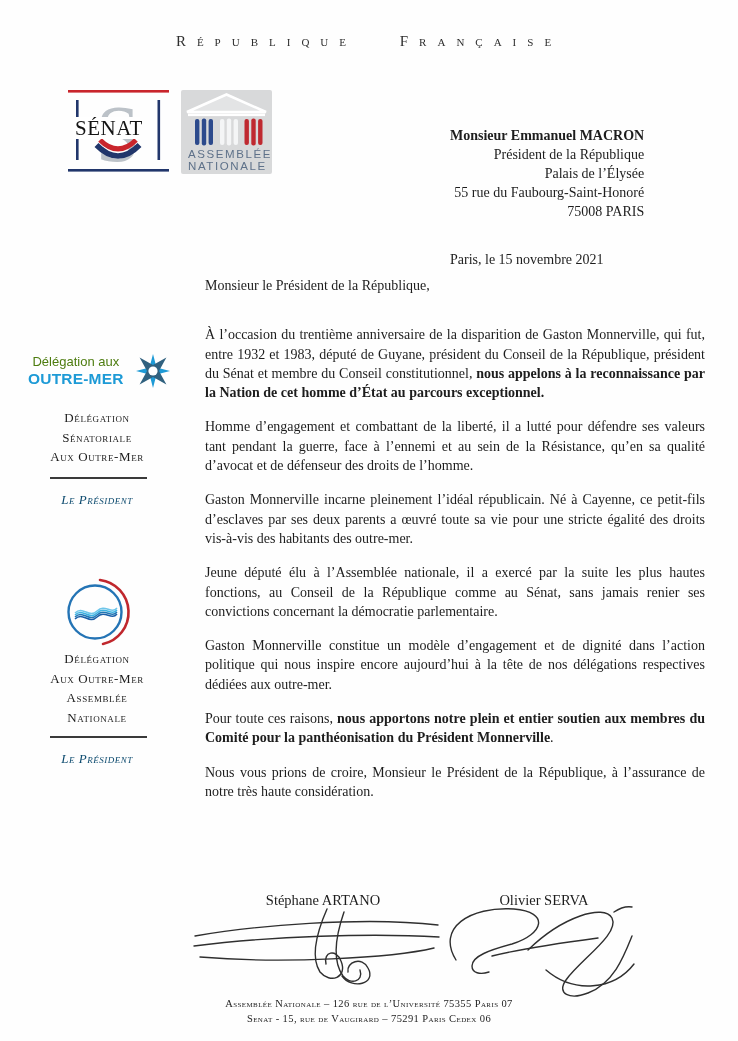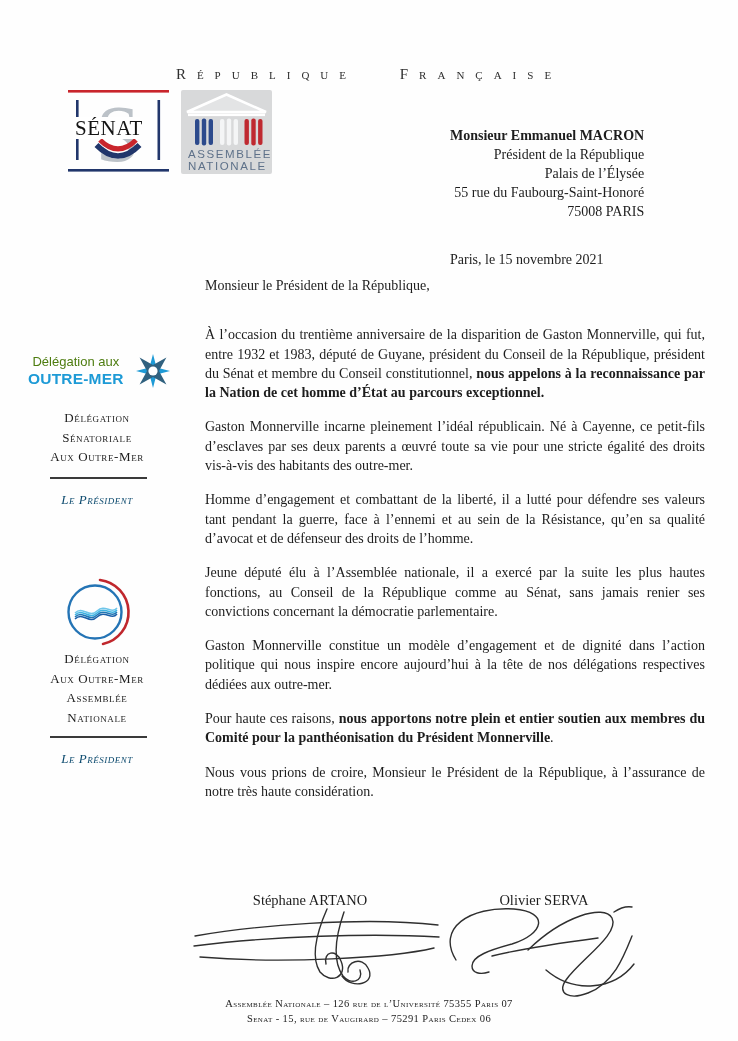--- a/index.html
+++ b/index.html
@@ -5,21 +5,20 @@
   html,body{margin:0;padding:0;background:#ffffff;}
   .page{
     position:relative;width:738px;height:1041px;background:#fefefe;overflow:hidden;
     font-family:"Liberation Serif",serif;color:#1d1d1d;
   }
   
   .rf-title{
     position:absolute;top:33px;left:0;width:100%;text-align:center;
     font-variant:small-caps;font-size:15px;letter-spacing:11px;word-spacing:28px;
     color:#2e2e2e;
-    margin-top:33px;
   }
   
   .logo-row{position:absolute;left:67px;top:87px;display:flex;gap:10px;align-items:flex-start;}
   
   .recipient{position:absolute;left:450px;top:126px;font-size:14px;line-height:19px;text-align:right;}
   .recipient .name{font-weight:bold;}
   .date-line{position:absolute;left:450px;top:228px;font-size:14px;margin-top:24px;}
   
   .om-logo{position:absolute;left:28px;top:349px;display:flex;align-items:center;gap:7px;}
   .om-logo .txt{text-align:center;font-family:"Liberation Sans",sans-serif;line-height:1.1;}
@@ -44,21 +43,21 @@
   
   .letter-body{
     position:absolute;left:205px;top:276px;width:507px;
     font-size:14px;line-height:19.3px;text-align:justify;
   }
   .letter-body p{margin:0 7px 15px 0;}
   .letter-body .salutation{margin-bottom:30px;text-align:left;}
   .letter-body strong{font-weight:bold;}
   
   .sig-name{position:absolute;top:892px;width:212px;text-align:center;font-size:14.5px;}
-  .sig-name-left{left:204px;}
+  .sig-name-left{left:217px;}
   .sig-name-right{left:438px;}
   .sig-svg{position:absolute;}
   .sig-svg-left{left:192px;top:906px;}
   .sig-svg-right{left:428px;top:898px;}
   
   .footer{
     position:absolute;top:996px;left:0;width:100%;text-align:center;
     font-variant:small-caps;font-size:10.5px;line-height:15px;letter-spacing:0.4px;color:#222;
   }
 </style>
@@ -146,25 +145,25 @@
     <span style="display:block">Aux Outre-Mer</span>
     <span style="display:block">Assemblée</span>
     <span style="display:block">Nationale</span>
   </div>
   <div class="sb-divider sb-div-2"></div>
   <div class="president president-2">Le Président</div>
 
   <div class="letter-body">
     <p class="salutation">Monsieur le Président de la République,</p>
     <p><span>À l’occasion du trentième anniversaire de la disparition de Gaston Monnerville, qui fut, entre 1932 et 1983, député de Guyane, président du Conseil de la République, président du Sénat et membre du Conseil constitutionnel, </span><strong>nous appelons à la reconnaissance par la Nation de cet homme d’État au parcours exceptionnel.</strong></p>
+    <p>Homme d’engagement et combattant de la liberté, il a lutté pour défendre ses valeurs tant pendant la guerre, face à l’ennemi et au sein de la Résistance, qu’en sa qualité d’avocat et de défenseur des droits de l’homme.</p>
     <p>Gaston Monnerville incarne pleinement l’idéal républicain. Né à Cayenne, ce petit-fils d’esclaves par ses deux parents a œuvré toute sa vie pour une stricte égalité des droits vis-à-vis des habitants des outre-mer.</p>
-    <p>Homme d’engagement et combattant de la liberté, il a lutté pour défendre ses valeurs tant pendant la guerre, face à l’ennemi et au sein de la Résistance, qu’en sa qualité d’avocat et de défenseur des droits de l’homme.</p>
     <p>Jeune député élu à l’Assemblée nationale, il a exercé par la suite les plus hautes fonctions, au Conseil de la République comme au Sénat, sans jamais renier ses convictions concernant la démocratie parlementaire.</p>
     <p>Gaston Monnerville constitue un modèle d’engagement et de dignité dans l’action politique qui nous inspire encore aujourd’hui à la tête de nos délégations respectives dédiées aux outre-mer.</p>
-    <p><span>Pour haute ces raisons, </span><strong>nous apportons notre plein et entier soutien aux membres du Comité pour la panthéonisation du Président Monnerville</strong><span>.</span></p>
+    <p><span>Pour toute ces raisons, </span><strong>nous apportons notre plein et entier soutien aux membres du Comité pour la panthéonisation du Président Monnerville</strong><span>.</span></p>
     <p>Nous vous prions de croire, Monsieur le Président de la République, à l’assurance de notre très haute considération.</p>
   </div>
 
   <div class="sig-name sig-name-left">Stéphane ARTANO</div>
   <div class="sig-name sig-name-right">Olivier SERVA</div>
 
   <svg class="sig-svg sig-svg-left" width="250" height="85" viewBox="0 0 250 85">
     <g stroke="#2f2f2f" stroke-width="1.4" fill="none" stroke-linecap="round">
       <path d="M3,30 C60,20 170,10 246,19"></path>
       <path d="M2,40 C80,30 180,27 247,31"></path>

